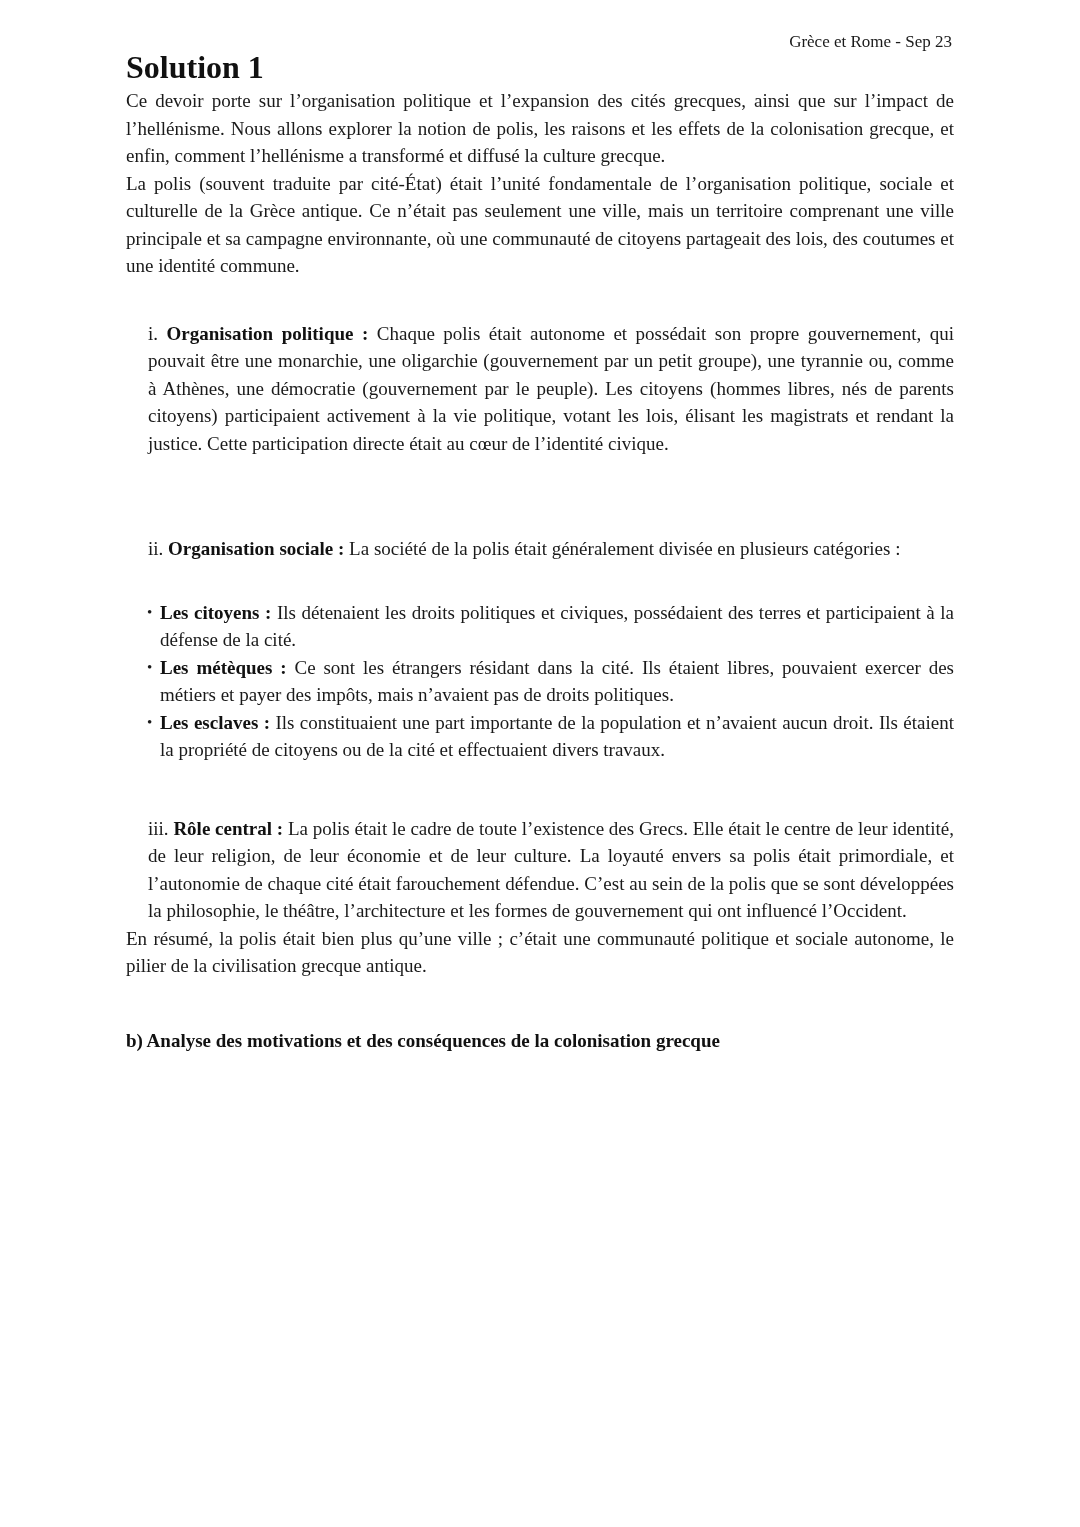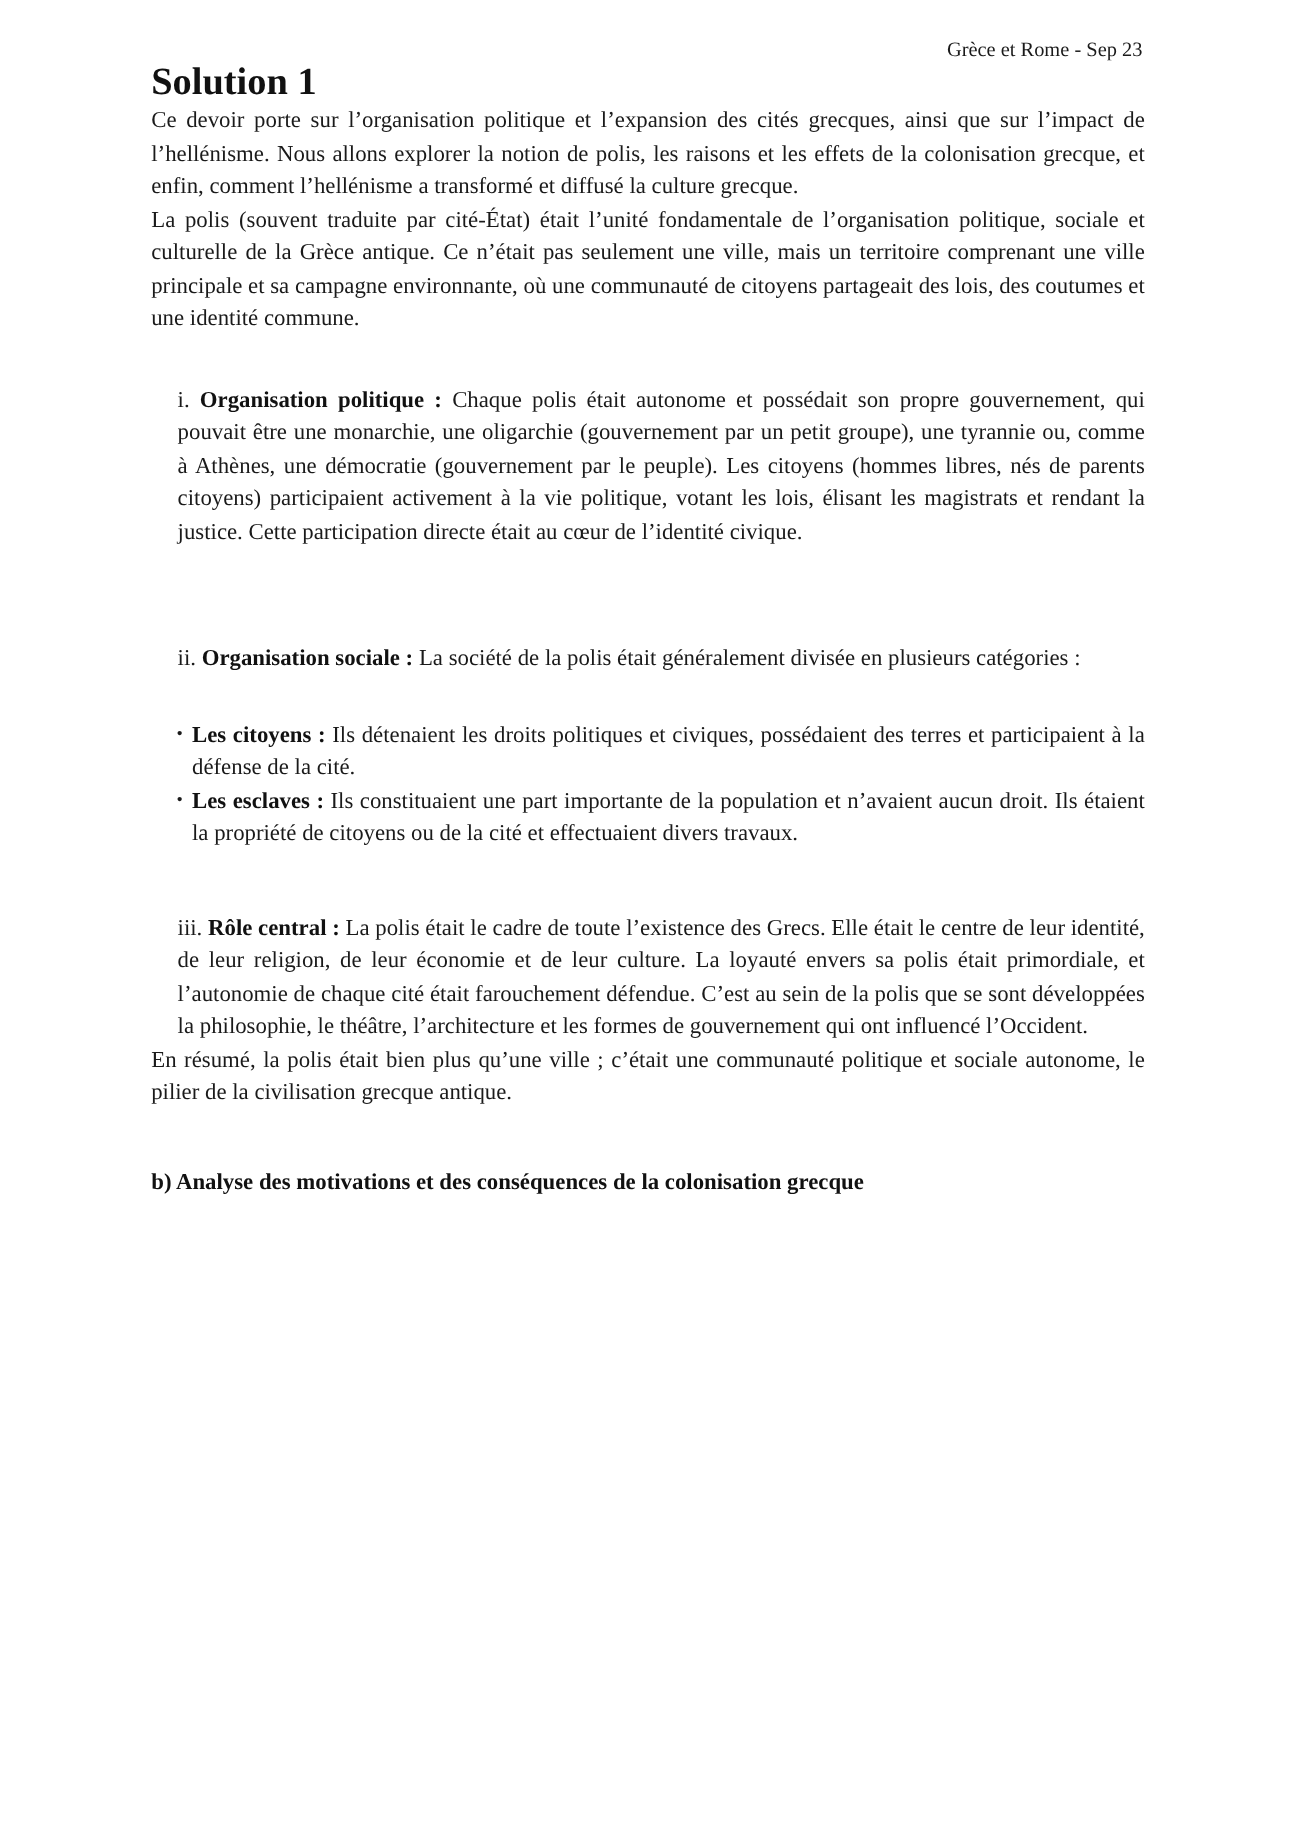--- a/index.html
+++ b/index.html
@@ -120,20 +120,24 @@
       <strong>Organisation sociale&nbsp;:</strong>
       <span>La société de la polis était généralement divisée en plusieurs catégories&nbsp;:</span>
     </p>
 
     <ul class="bullet-list">
       <li>
         <strong>Les citoyens&nbsp;:</strong>
         <span>Ils détenaient les droits politiques et civiques, possédaient des terres et participaient à la défense de la cité.</span>
       </li>
       <li>
+        <strong>Les métèques&nbsp;:</strong>
+        <span>Ce sont les étrangers résidant dans la cité. Ils étaient libres, pouvaient exercer des métiers et payer des impôts, mais n’avaient pas de droits politiques.</span>
+      </li>
+      <li>
         <strong>Les esclaves&nbsp;:</strong>
         <span>Ils constituaient une part importante de la population et n’avaient aucun droit. Ils étaient la propriété de citoyens ou de la cité et effectuaient divers travaux.</span>
       </li>
     </ul>
 
     <p class="item item-iii">
       <span>iii.</span>
       <strong>Rôle central&nbsp;:</strong>
       <span>La polis était le cadre de toute l’existence des Grecs. Elle était le centre de leur identité, de leur religion, de leur économie et de leur culture. La loyauté envers sa polis était primordiale, et l’autonomie de chaque cité était farouchement défendue. C’est au sein de la polis que se sont développées la philosophie, le théâtre, l’architecture et les formes de gouvernement qui ont influencé l’Occident.</span>
     </p>

